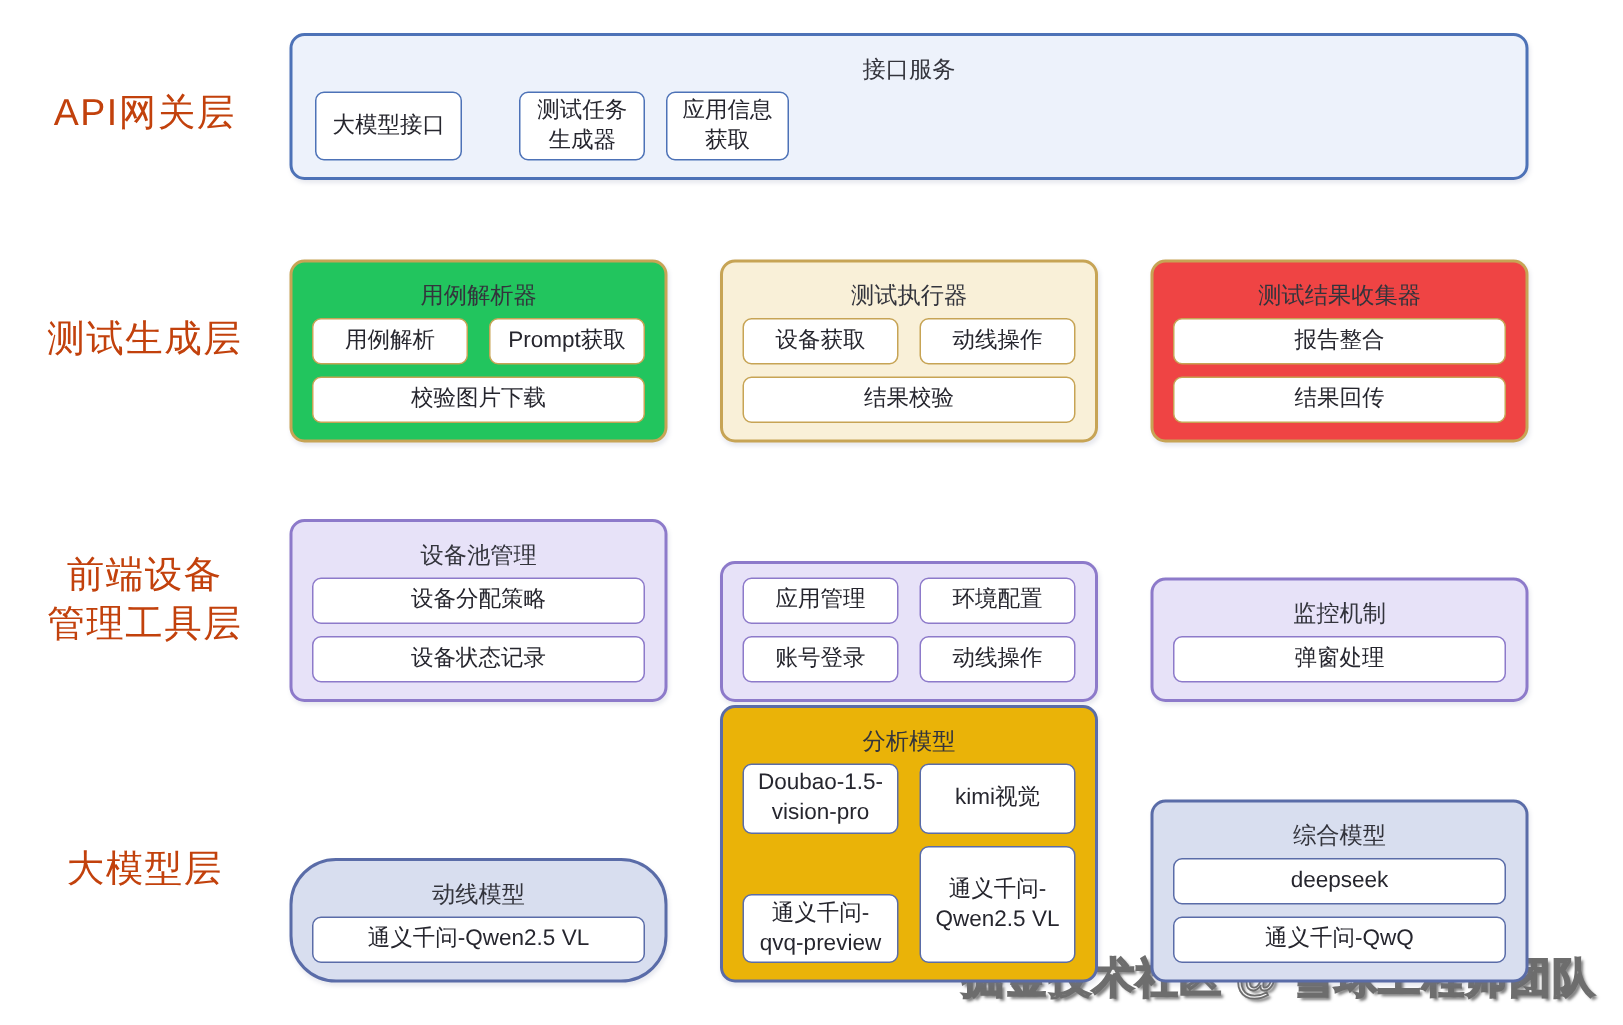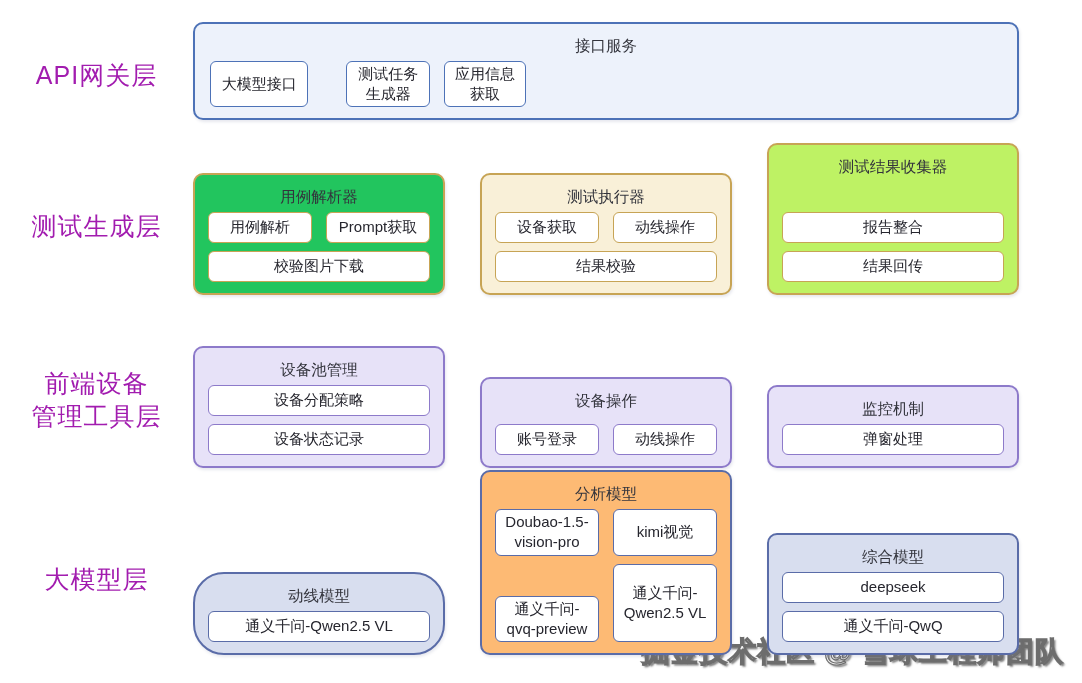--- a/index.html
+++ b/index.html
@@ -5,21 +5,21 @@
   html,body{margin:0;padding:0;}
   body{
     width:1082px;height:683px;background:#ffffff;overflow:hidden;
     font-family:"Liberation Sans","DejaVu Sans",sans-serif;
     -webkit-font-smoothing:antialiased;
   }
   #diagram{position:relative;width:1082px;height:683px;}
   .layer-row{position:absolute;left:0;right:0;display:flex;align-items:stretch;}
   .layer-label{
     width:193px;flex:0 0 193px;display:flex;align-items:center;justify-content:center;
-    font-size:25px;color:#a21caf;text-align:center;white-space:pre-line;line-height:1.32;
+    font-size:25px;color:#c2410c;text-align:center;white-space:pre-line;line-height:1.32;
     letter-spacing:1px;
   }
   .containers{flex:1;display:flex;gap:35px;padding-right:63px;align-items:flex-end;}
   .card{
     flex:1;display:flex;flex-direction:column;border:2px solid;border-radius:10px;
     box-sizing:border-box;padding:9px 13px 11px 13px;
     box-shadow:1px 2px 3px rgba(120,130,160,0.18);
   }
   .card-title{
     text-align:center;font-size:15.5px;color:#33343c;padding:3px 0 4px 0;flex:0 0 auto;
@@ -88,21 +88,21 @@
           <div class="card-body">
             <div class="chip-row">
               <div class="chip" style="border-color: rgb(199, 164, 85);">设备获取</div>
               <div class="chip" style="border-color: rgb(199, 164, 85);">动线操作</div>
             </div>
             <div class="chip-row">
               <div class="chip" style="border-color: rgb(199, 164, 85);">结果校验</div>
             </div>
           </div>
         </div>
-        <div class="card" style="border-color: rgb(199, 164, 85); background: #bef264; gap: 30px;">
+        <div class="card" style="border-color: rgb(199, 164, 85); background: #ef4444;">
           <div class="card-title">测试结果收集器</div>
           <div class="card-body">
             <div class="chip-row">
               <div class="chip" style="border-color: rgb(199, 164, 85);">报告整合</div>
             </div>
             <div class="chip-row">
               <div class="chip" style="border-color: rgb(199, 164, 85);">结果回传</div>
             </div>
           </div>
         </div>
@@ -117,23 +117,24 @@
           <div class="card-body">
             <div class="chip-row">
               <div class="chip" style="border-color: rgb(141, 122, 202);">设备分配策略</div>
             </div>
             <div class="chip-row">
               <div class="chip" style="border-color: rgb(141, 122, 202);">设备状态记录</div>
             </div>
           </div>
         </div>
         <div class="card" style="border-color: rgb(141, 122, 202); background: rgb(231, 226, 248);">
-          <div class="card-title">设备操作</div>
           <div class="card-body">
             <div class="chip-row">
+              <div class="chip" style="border-color: rgb(141, 122, 202);">应用管理</div>
+              <div class="chip" style="border-color: rgb(141, 122, 202);">环境配置</div>
             </div>
             <div class="chip-row">
               <div class="chip" style="border-color: rgb(141, 122, 202);">账号登录</div>
               <div class="chip" style="border-color: rgb(141, 122, 202);">动线操作</div>
             </div>
           </div>
         </div>
         <div class="card" style="border-color: rgb(141, 122, 202); background: rgb(231, 226, 248);">
           <div class="card-title">监控机制</div>
           <div class="card-body">
@@ -148,21 +149,21 @@
       <div class="layer-label">大模型层</div>
       <div class="containers">
         <div class="card center-body" style="border-color: rgb(90, 108, 168); background: rgb(216, 222, 239); border-radius: 31px;">
           <div class="card-title">动线模型</div>
           <div class="card-body">
             <div class="chip-row">
               <div class="chip" style="border-color: rgb(90, 108, 168);">通义千问-Qwen2.5 VL</div>
             </div>
           </div>
         </div>
-        <div class="card" style="border-color: rgb(90, 108, 168); background: #fdba74;">
+        <div class="card" style="border-color: rgb(90, 108, 168); background: #eab308;">
           <div class="card-title">分析模型</div>
           <div class="card-body">
             <div class="chip-row">
               <div class="chip" style="border-color: rgb(90, 108, 168);">Doubao-1.5-vision-pro</div>
               <div class="chip" style="border-color: rgb(90, 108, 168);">kimi视觉</div>
             </div>
             <div class="chip-row">
               <div class="chip" style="border-color: rgb(90, 108, 168); margin-top: 32px;">通义千问-qvq-preview</div>
               <div class="chip" style="border-color: rgb(90, 108, 168);">通义千问-Qwen2.5 VL</div>
             </div>

